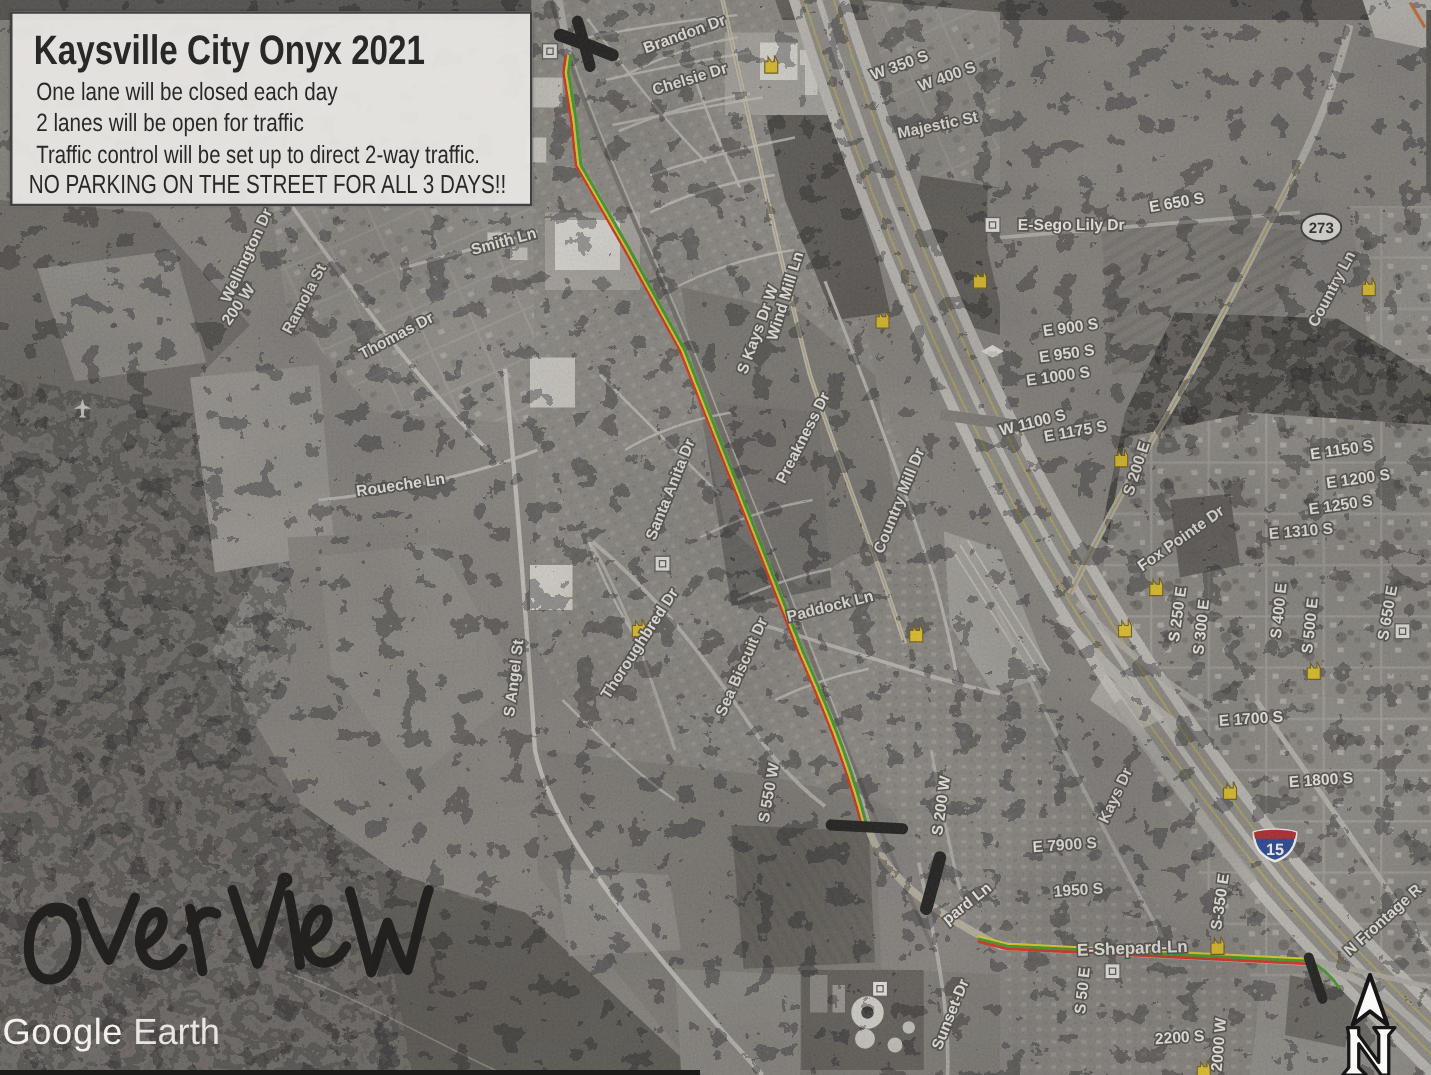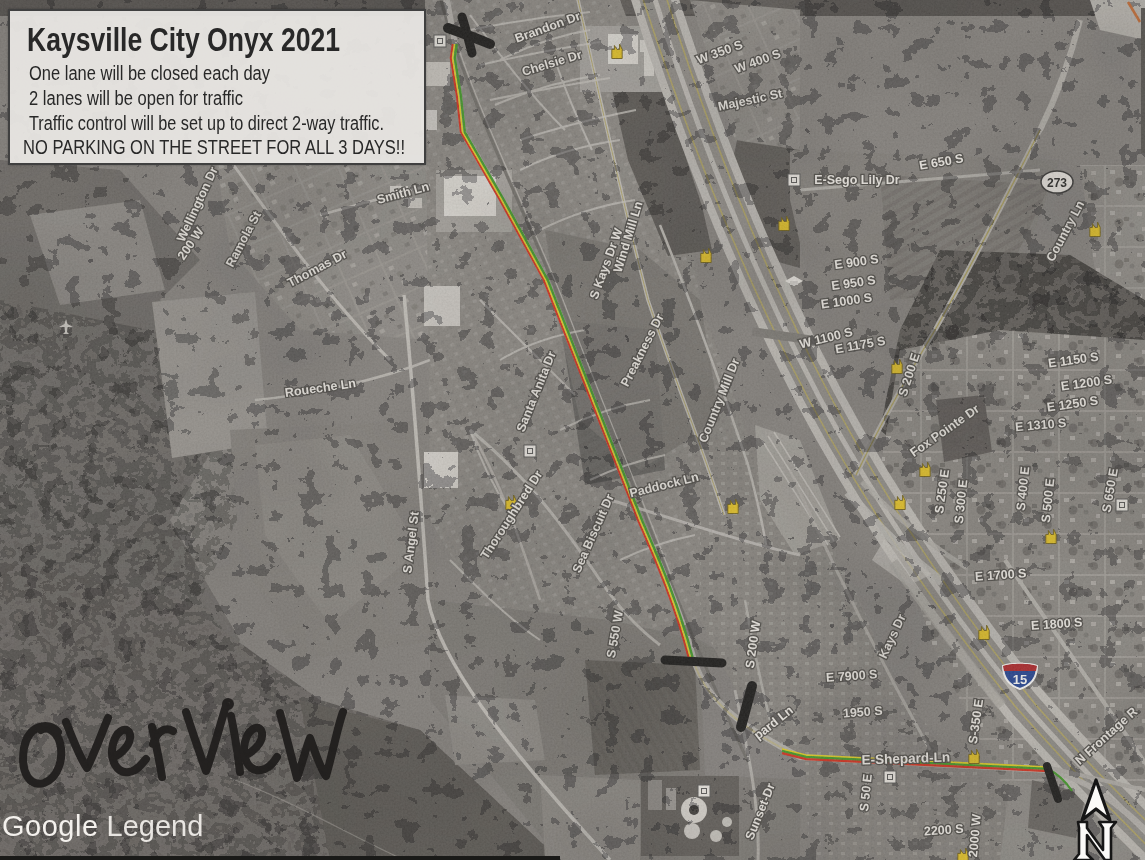--- a/index.html
+++ b/index.html
@@ -564,21 +564,21 @@
 <path d="M231,36 C234,50 237,68 240,92"></path>
 
 <circle cx="228" cy="24" r="2" fill="#201e1d"></circle>
 
 <path d="M248,74 C258,68 265,58 261,50 C257,44 248,50 245,62 C241,78 249,92 261,90 C269,89 274,82 277,77"></path>
 
 <path d="M280,33 C286,55 292,79 297,98 C302,84 306,68 310,58 C315,72 320,88 326,96 C332,76 338,45 343,32"></path>
 </g>
 </svg>
 
-<div style="position:absolute;left:2px;top:810px;font-size:29px;color:#f4f1ed;"><span style="letter-spacing:0.5px;">Google</span> <span style="opacity:0.92;">Legend</span></div>
+<div style="position:absolute;left:2px;top:810px;font-size:29px;color:#f4f1ed;"><span style="letter-spacing:0.5px;">Google</span> <span style="opacity:0.92;">Earth</span></div>
 
 <svg width="70" height="90" style="position:absolute;left:1062px;top:775px;" viewBox="0 0 70 90">
 
 <path d="M34,5 L48,45 L34,34 L20,45 Z" fill="#fbfaf8" stroke="#161616" stroke-width="3.2" stroke-linejoin="round"></path>
 
 <path d="M16,47 L25,47 L25,53 L41,75 L41,53 L37,47 L54,47 L49,53 L49,85 L43,85 L25,60 L25,79 L31,85 L12,85 L17,79 L17,53 Z" fill="#fbfaf8" stroke="#161616" stroke-width="2.6" stroke-linejoin="round"></path>
 </svg>
 
 <div style="position:absolute;left:0px;top:856px;width:560px;height:4px;background:#1a1a18;"></div>
 </div>

